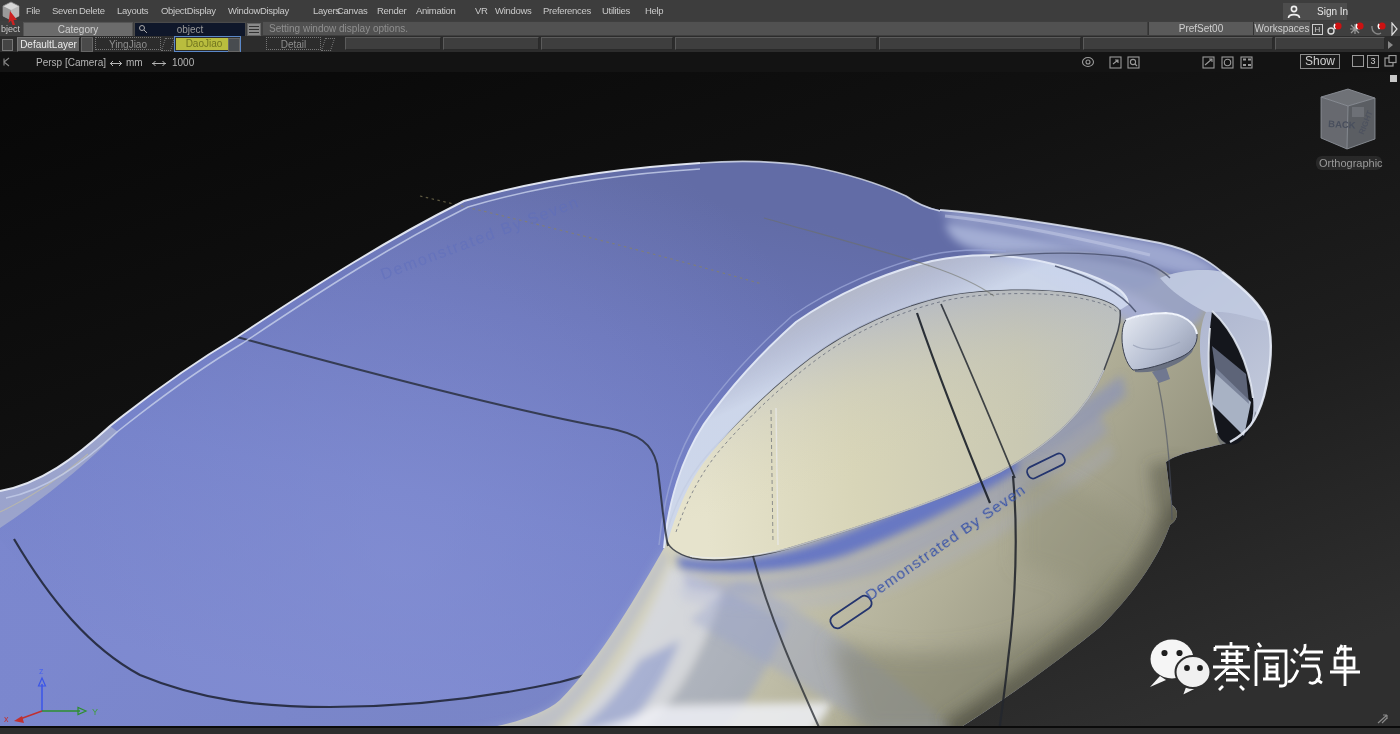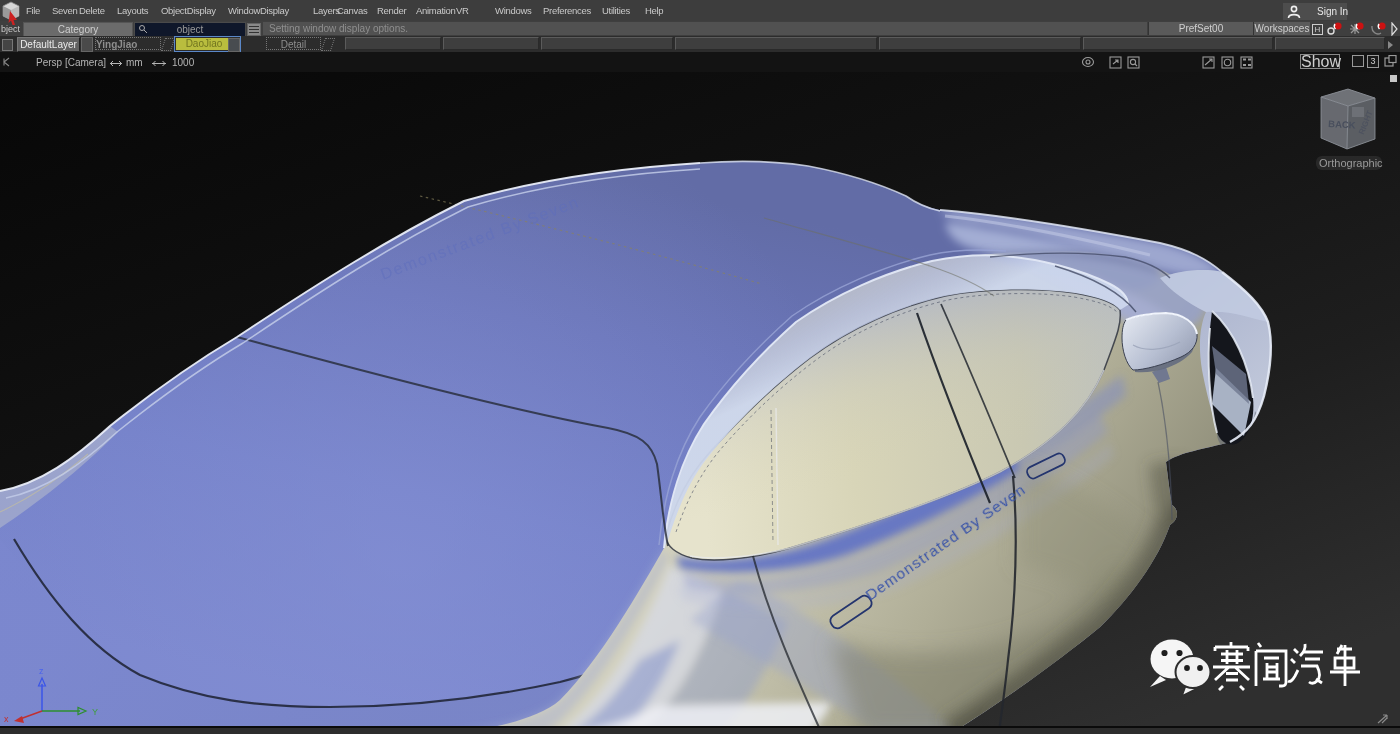--- a/index.html
+++ b/index.html
@@ -288,21 +288,21 @@
 <span class="mi" style="left:26px;">File</span>
 <span class="mi" style="left:52px;">Seven</span>
 <span class="mi" style="left:79px;">Delete</span>
 <span class="mi" style="left:117px;">Layouts</span>
 <span class="mi" style="left:161px;">ObjectDisplay</span>
 <span class="mi" style="left:228px;">WindowDisplay</span>
 <span class="mi" style="left:300px;margin-left:13px;">Layers</span>
 <span class="mi" style="left:337px;">Canvas</span>
 <span class="mi" style="left:377px;">Render</span>
 <span class="mi" style="left:416px;">Animation</span>
-<span class="mi" style="left:456px;">VR</span>
+<span class="mi" style="left:475px;">VR</span>
 <span class="mi" style="left:495px;">Windows</span>
 <span class="mi" style="left:543px;">Preferences</span>
 <span class="mi" style="left:602px;">Utilities</span>
 <span class="mi" style="left:645px;">Help</span>
 <div class="abs" style="left:1283px;top:3px;width:64px;height:17px;background:#4d4d4d;"></div>
 <svg class="abs" style="left:1287px;top:5px;" width="14" height="14" viewBox="0 0 14 14">
       <circle cx="7" cy="4" r="2.6" fill="none" stroke="#eee" stroke-width="1.6"></circle>
       <path d="M1.5,13 C1.5,8.5 12.5,8.5 12.5,13" fill="none" stroke="#eee" stroke-width="1.6"></path>
     </svg>
 <span class="abs" style="left:1305px;top:6px;font-size:10px;color:#e8e8e8;margin-left:12px;">Sign In</span>
@@ -334,21 +334,21 @@
 <path d="M46,4 A6 7 0 0 0 55,11" stroke="#888" stroke-width="1.4" fill="none"></path>
       <circle cx="56" cy="4" r="3.6" fill="#cc1111"></circle>
       <path d="M53,2 A4 4 0 0 0 53.5,7" stroke="#fff" stroke-width="1.4" fill="none"></path>
 <path d="M66,1 L66,13 L71,7 Z" fill="none" stroke="#ddd" stroke-width="1.2"></path>
 </svg>
 </div>
 <div id="row3" class="abs">
 <div class="abs" style="left:2px;top:3px;width:9px;height:10px;border:1px solid #777;background:#444;"></div>
 <div class="abs" style="left:17px;top:1px;width:61px;height:13px;background:#616161;border:1px solid #777;border-right-color:#222;border-bottom-color:#222;color:#ececec;font-size:10px;text-align:center;line-height:13px;">DefaultLayer</div>
 <div class="abs" style="left:81px;top:1px;width:10px;height:13px;background:#4a4a4a;border:1px solid #666;"></div>
-<div class="abs" style="left:95px;top:1px;width:66px;height:13px;border:1px dotted #777;color:#8e8e8e;font-size:10px;text-align:left;line-height:13px;box-sizing:border-box;font-weight:bold;">YingJiao</div>
+<div class="abs" style="left:95px;top:1px;width:66px;height:13px;border:1px dotted #777;color:#8e8e8e;font-size:10px;text-align:center;line-height:13px;box-sizing:border-box;">YingJiao</div>
 <div class="abs" style="left:163px;top:2px;width:8px;height:11px;border:1px dotted #777;transform:skewX(-18deg);"></div>
 <div class="abs" style="left:174px;top:0px;width:67px;height:16px;border:1px solid #5a87c8;box-sizing:border-box;"></div>
 <div class="abs" style="left:176px;top:2px;width:56px;height:12px;background:#b9bd3e;color:#71751f;font-size:10px;text-align:center;line-height:12px;">DaoJiao</div>
 <div class="abs" style="left:228px;top:2px;width:10px;height:12px;background:#484c50;border:1px solid #666;"></div>
 <div class="abs" style="left:266px;top:1px;width:55px;height:13px;border:1px dotted #777;color:#8e8e8e;font-size:10px;text-align:center;line-height:13px;box-sizing:border-box;">Detail</div>
 <div class="abs" style="left:323px;top:2px;width:8px;height:11px;border:1px dotted #777;transform:skewX(-18deg);"></div>
 <div class="abs" style="left:345px;top:1px;width:96px;height:13px;background:#3e3e3e;border:1px solid #5b5b5b;border-right-color:#2a2a2a;border-bottom-color:#2a2a2a;box-sizing:border-box;"></div>
 <div class="abs" style="left:443px;top:1px;width:96px;height:13px;background:#3e3e3e;border:1px solid #5b5b5b;border-right-color:#2a2a2a;border-bottom-color:#2a2a2a;box-sizing:border-box;"></div>
 <div class="abs" style="left:541px;top:1px;width:132px;height:13px;background:#3e3e3e;border:1px solid #5b5b5b;border-right-color:#2a2a2a;border-bottom-color:#2a2a2a;box-sizing:border-box;"></div>
 <div class="abs" style="left:675px;top:1px;width:202px;height:13px;background:#3e3e3e;border:1px solid #5b5b5b;border-right-color:#2a2a2a;border-bottom-color:#2a2a2a;box-sizing:border-box;"></div>
@@ -380,21 +380,21 @@
         <circle cx="51" cy="6" r="2.6"></circle>
         <path d="M53,8 l2,2"></path>
 <rect x="121" y="1" width="11" height="11"></rect>
         <path d="M123,9 L130,3 M127,3 h3 v3"></path>
 <rect x="140" y="1" width="11" height="11"></rect>
         <circle cx="145.5" cy="6.5" r="3.2"></circle>
 <rect x="159" y="1" width="11" height="11"></rect>
         <path d="M161,3.5 h3 M166,3.5 h3 M161,9 h3 M166,9 h3" stroke-width="2"></path>
 </g>
 </svg>
-<div class="abs" style="left:1300px;top:2px;width:38px;height:13px;border:1px solid #8a8a8a;color:#cfcfcf;font-size:16px;text-align:center;line-height:13px;background:#1a1a1a;">Show</div>
+<div class="abs" style="left:1300px;top:2px;width:38px;height:13px;border:1px solid #8a8a8a;color:#cfcfcf;font-size:12px;text-align:center;line-height:13px;background:#1a1a1a;">Show</div>
 <div class="abs" style="left:1352px;top:3px;width:10px;height:10px;border:1px solid #9a9a9a;background:#1a1a1a;"></div>
 <div class="abs" style="left:1367px;top:3px;width:10px;height:11px;border:1px solid #9a9a9a;color:#cfcfcf;font-size:9px;text-align:center;line-height:11px;background:#1a1a1a;">3</div>
 <svg class="abs" style="left:1384px;top:3px;" width="13" height="12" viewBox="0 0 13 12">
       <rect x="1" y="3" width="8" height="8" fill="none" stroke="#9a9a9a" stroke-width="1.2"></rect>
       <rect x="5" y="0.5" width="7" height="7" fill="#131313" stroke="#9a9a9a" stroke-width="1.2"></rect>
     </svg>
 </div>
 <svg class="abs" style="left:0px;top:0px;" width="22" height="30" viewBox="0 0 22 30">
 <path d="M3,6 L11,2 L19,6 L19,16 L11,20 L3,16 Z" fill="#d8d8d8" stroke="#888" stroke-width="0.8"></path>
 <path d="M3,6 L11,10 L11,20 L3,16 Z" fill="#9a9a9a"></path>

